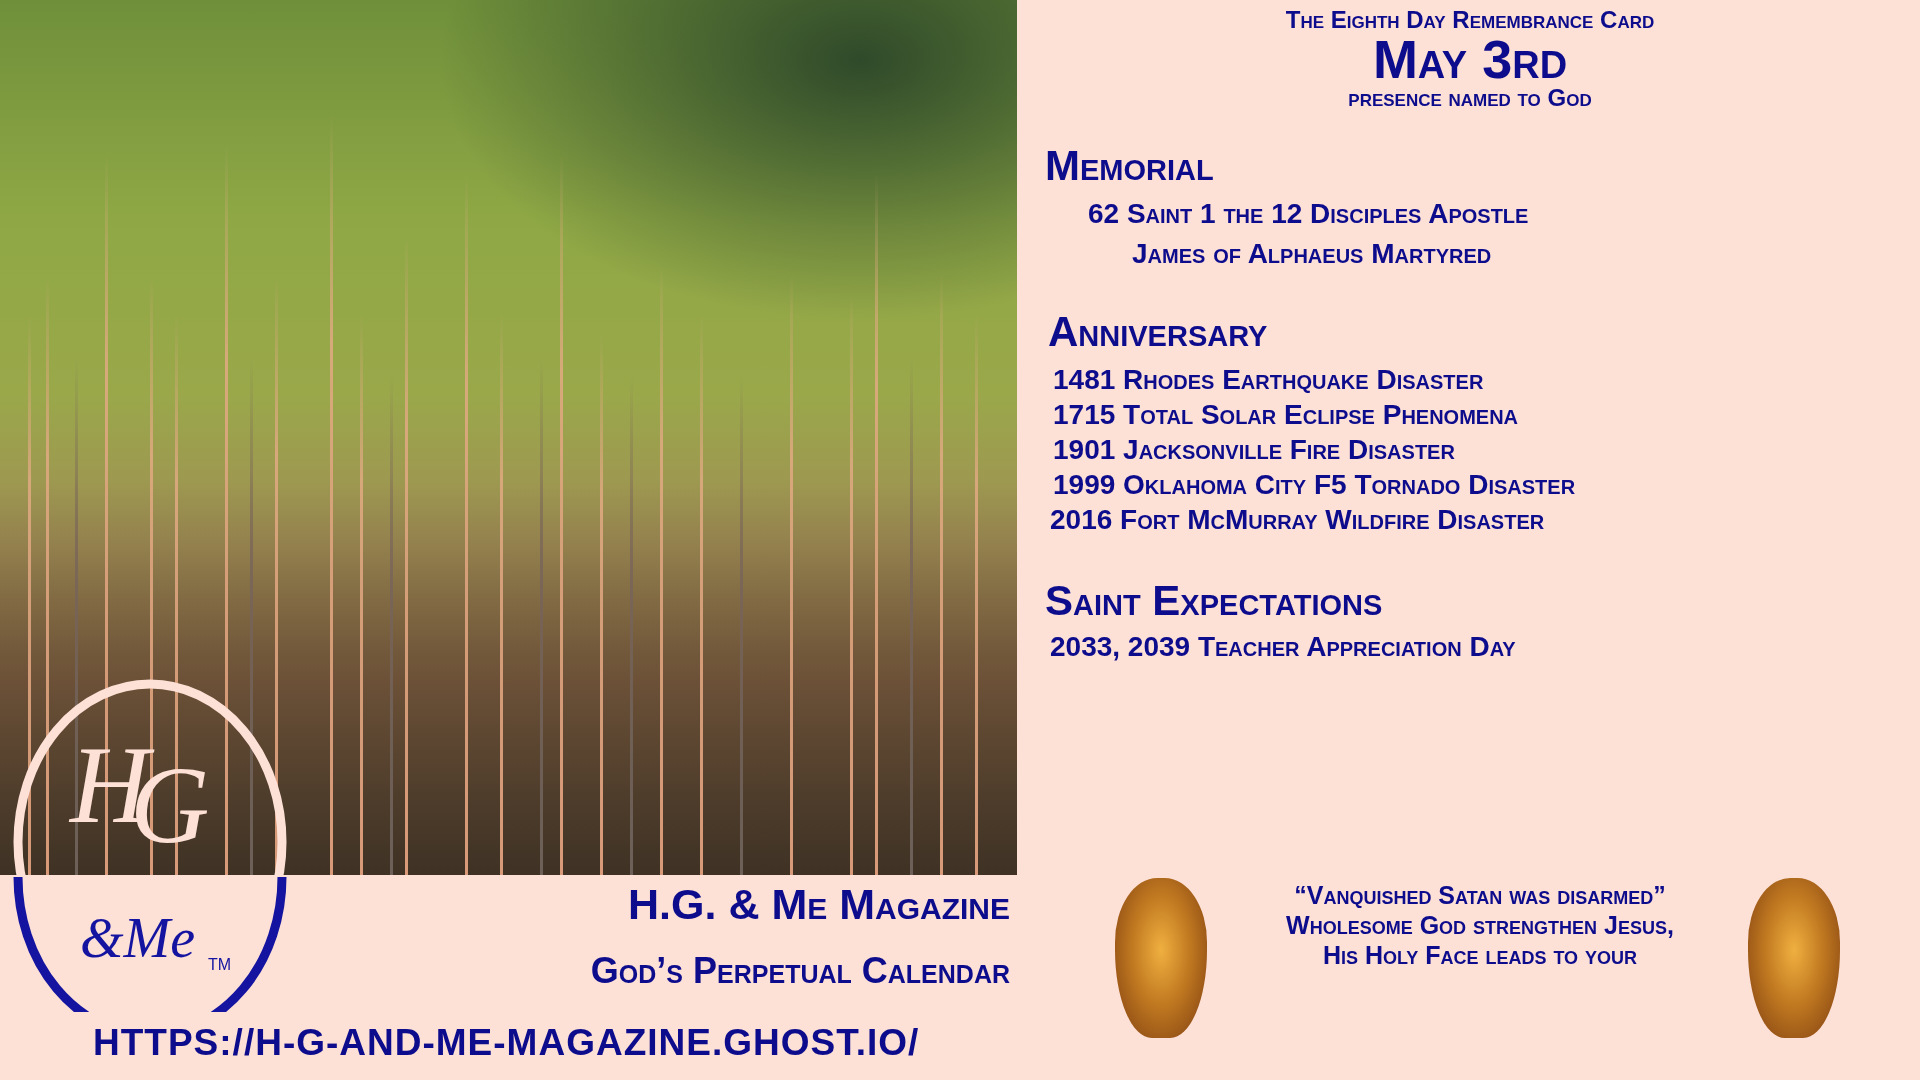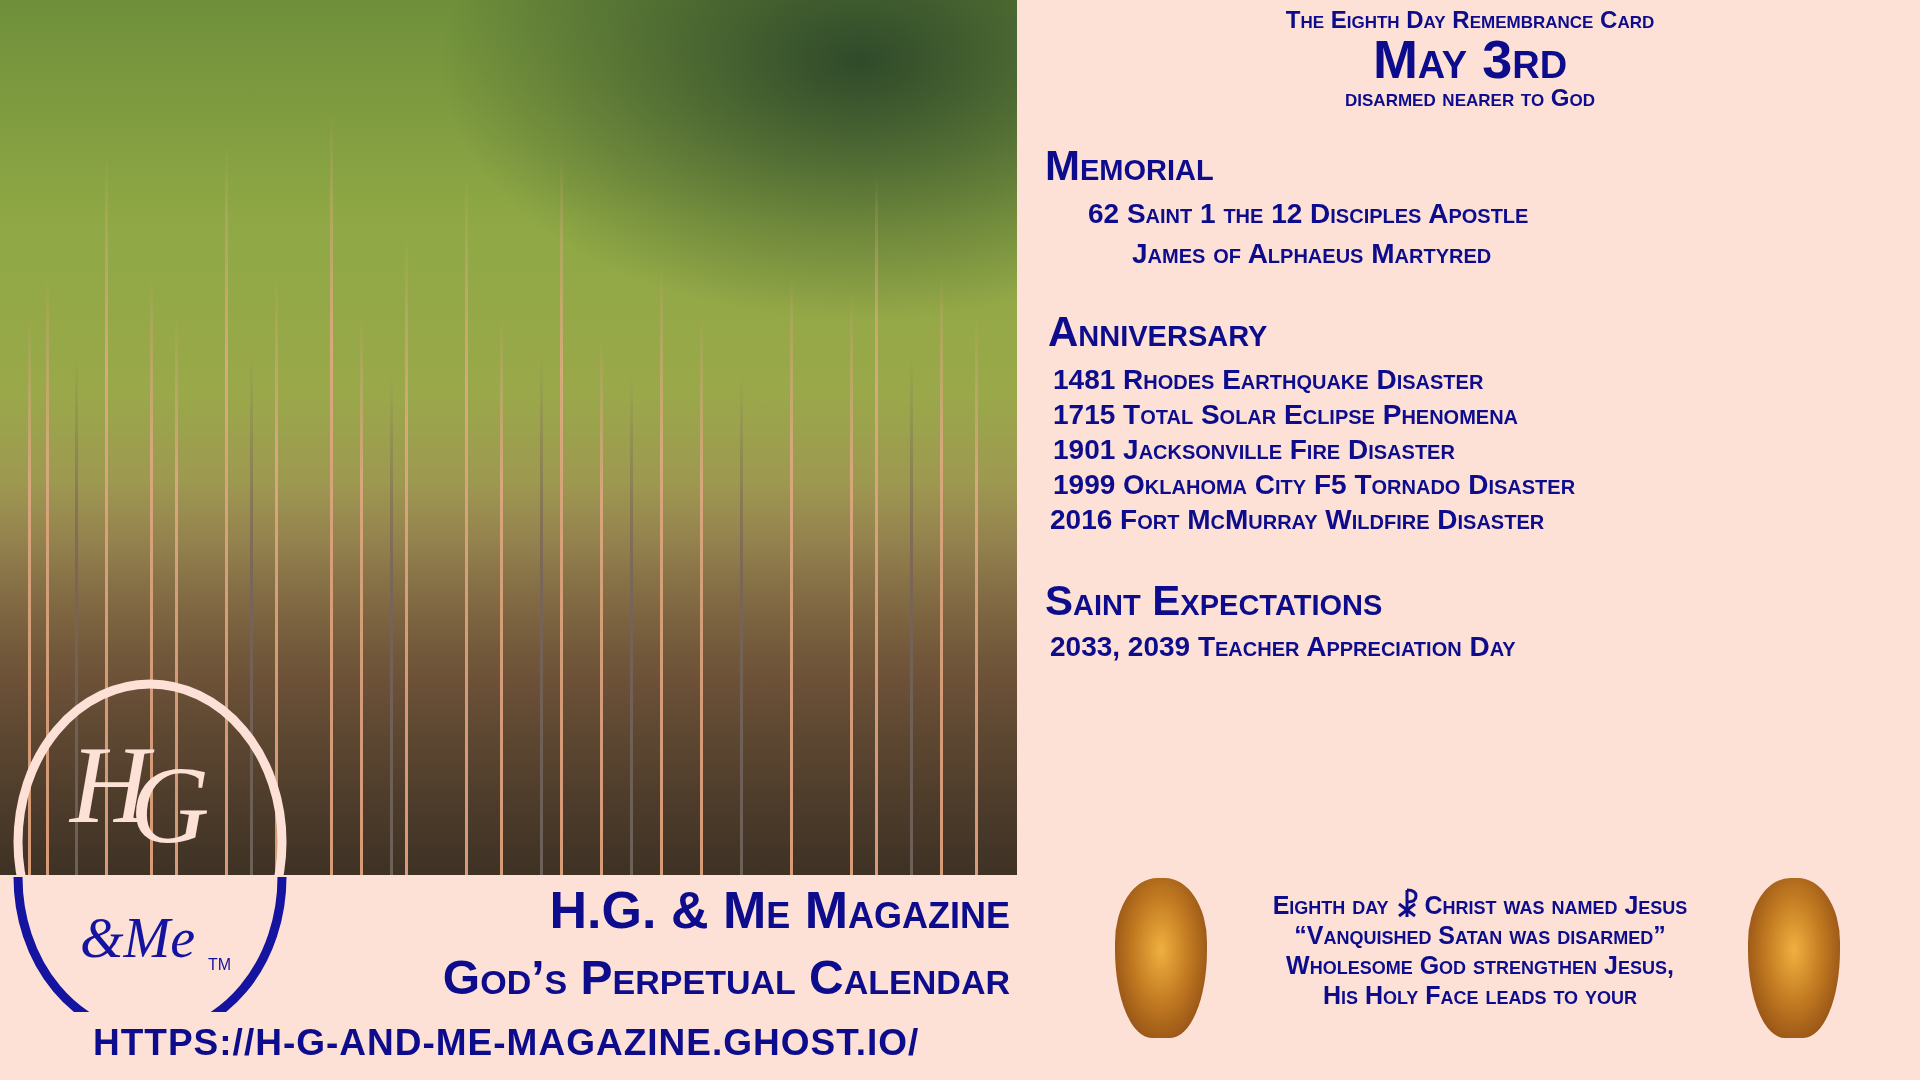--- a/index.html
+++ b/index.html
@@ -12,22 +12,22 @@
       linear-gradient(180deg, #6f8f3a 0%, #8fa845 25%, #9aa84a 45%, #a08e55 62%, #8a6a4a 78%, #5a4a38 100%);}
   #photo .trunk{position:absolute;bottom:0;width:3px;background:linear-gradient(180deg,rgba(220,170,130,0) 0%,rgba(225,170,130,0.85) 30%,#d89a78 100%);}
   #photo .trunk.d{background:linear-gradient(180deg,rgba(90,80,70,0) 0%,rgba(120,100,90,0.8) 40%,#6c6058 100%);}
   #header{position:absolute;left:1020px;top:0;width:900px;text-align:center;}
   #header .t1{position:absolute;top:6px;left:0;width:900px;font-size:24px;}
   #header .t2{position:absolute;top:28px;left:0;width:900px;font-size:54px;}
   #header .t3{position:absolute;top:84px;left:0;width:900px;font-size:24px;}
   .sec-h{position:absolute;font-size:42px;text-decoration-thickness:3px;text-underline-offset:4px;}
   .line{position:absolute;font-size:28px;white-space:nowrap;text-align:center;}
   #logo{position:absolute;left:10px;top:672px;width:280px;height:340px;}
-  #brand1{position:absolute;right:910px;top:880px;font-size:52px;white-space:nowrap;}
-  #brand2{position:absolute;right:910px;top:950px;font-size:48px;white-space:nowrap;}
+  #brand1{position:absolute;right:910px;top:880px;font-size:43px;white-space:nowrap;}
+  #brand2{position:absolute;right:910px;top:950px;font-size:36px;white-space:nowrap;}
   #url{position:absolute;left:70px;top:1022px;font-size:37px;white-space:nowrap;letter-spacing:1px;margin-left:23px;}
   #prayer{position:absolute;left:1100px;top:880px;width:760px;text-align:center;}
   #prayer .pl{font-size:25px;line-height:30px;white-space:nowrap;}
   .relic{position:absolute;width:92px;height:160px;border-radius:46% 46% 40% 40%/40% 40% 55% 55%;
     background:radial-gradient(ellipse at 50% 45%,#f0b040 0%,#c07820 45%,#7a3a10 100%);}
   #chi{display:inline-block;width:22px;height:30px;vertical-align:-4px;}
 </style>
 </head>
 <body>
 
@@ -58,21 +58,21 @@
   <div class="trunk" style="left:850px;height:580px"></div>
   <div class="trunk" style="left:875px;height:700px"></div>
   <div class="trunk d" style="left:910px;height:520px"></div>
   <div class="trunk" style="left:940px;height:600px"></div>
   <div class="trunk" style="left:975px;height:560px"></div>
 </div>
 
 <div id="header">
   <div class="t1 sc">The Eighth Day Remembrance Card</div>
   <div class="t2 sc">May 3rd</div>
-  <div class="t3 sc">disarmed nearer to God</div>
+  <div class="t3 sc">presence named to God</div>
 </div>
 
 <div class="sec-h sc" style="left:1045px;top:142px">Memorial</div>
 <div class="line sc" style="left:1088px;top:198px">62 Saint 1 the 12 Disciples Apostle</div>
 <div class="line sc" style="left:1132px;top:238px">James of Alphaeus Martyred</div>
 
 <div class="sec-h sc" style="left:1048px;top:308px">Anniversary</div>
 <div class="line sc" style="left:1053px;top:364px">1481 Rhodes Earthquake Disaster</div>
 <div class="line sc" style="left:1053px;top:399px">1715 Total Solar Eclipse Phenomena</div>
 <div class="line sc" style="left:1053px;top:434px">1901 Jacksonville Fire Disaster</div>
@@ -92,26 +92,16 @@
 </svg>
 
 <div id="brand1" class="sc">H.G. &amp; Me Magazine</div>
 <div id="brand2" class="sc">God’s Perpetual Calendar</div>
 <div id="url" class="sc">HTTPS://H-G-AND-ME-MAGAZINE.GHOST.IO/</div>
 
 <div class="relic" style="left:1115px;top:878px"></div>
 <div class="relic" style="left:1748px;top:878px"></div>
 
 <div id="prayer">
-  <div class="pl sc" style="margin-top:8px">
-    <span>Eighth day</span>
-    <svg id="chi" viewBox="0 0 22 30">
-      <line x1="11" y1="2" x2="11" y2="29" stroke="#0c0c8c" stroke-width="3"></line>
-      <path d="M11 2 Q20 2 20 8 Q20 14 11 14" fill="none" stroke="#0c0c8c" stroke-width="3"></path>
-      <line x1="3" y1="16" x2="19" y2="28" stroke="#0c0c8c" stroke-width="3"></line>
-      <line x1="19" y1="16" x2="3" y2="28" stroke="#0c0c8c" stroke-width="3"></line>
-    </svg>
-    <span>Christ was named Jesus</span>
-  </div>
   <div class="pl sc">“Vanquished Satan was disarmed”</div>
   <div class="pl sc">Wholesome God strengthen Jesus,</div>
   <div class="pl sc">His Holy Face leads to your</div>
 </div>
 
 </body></html>

